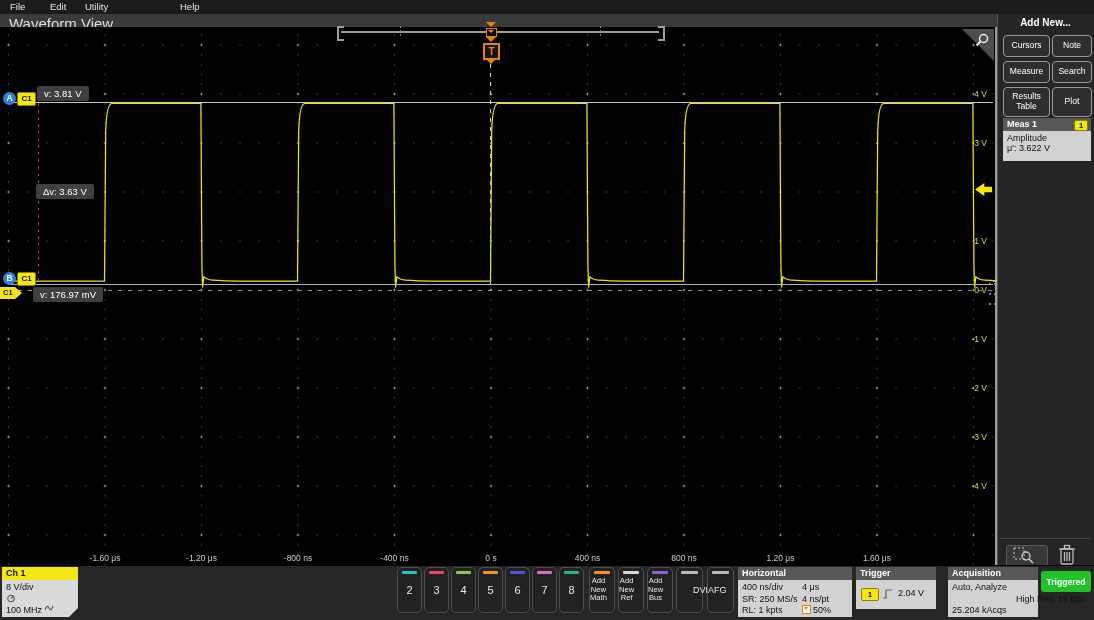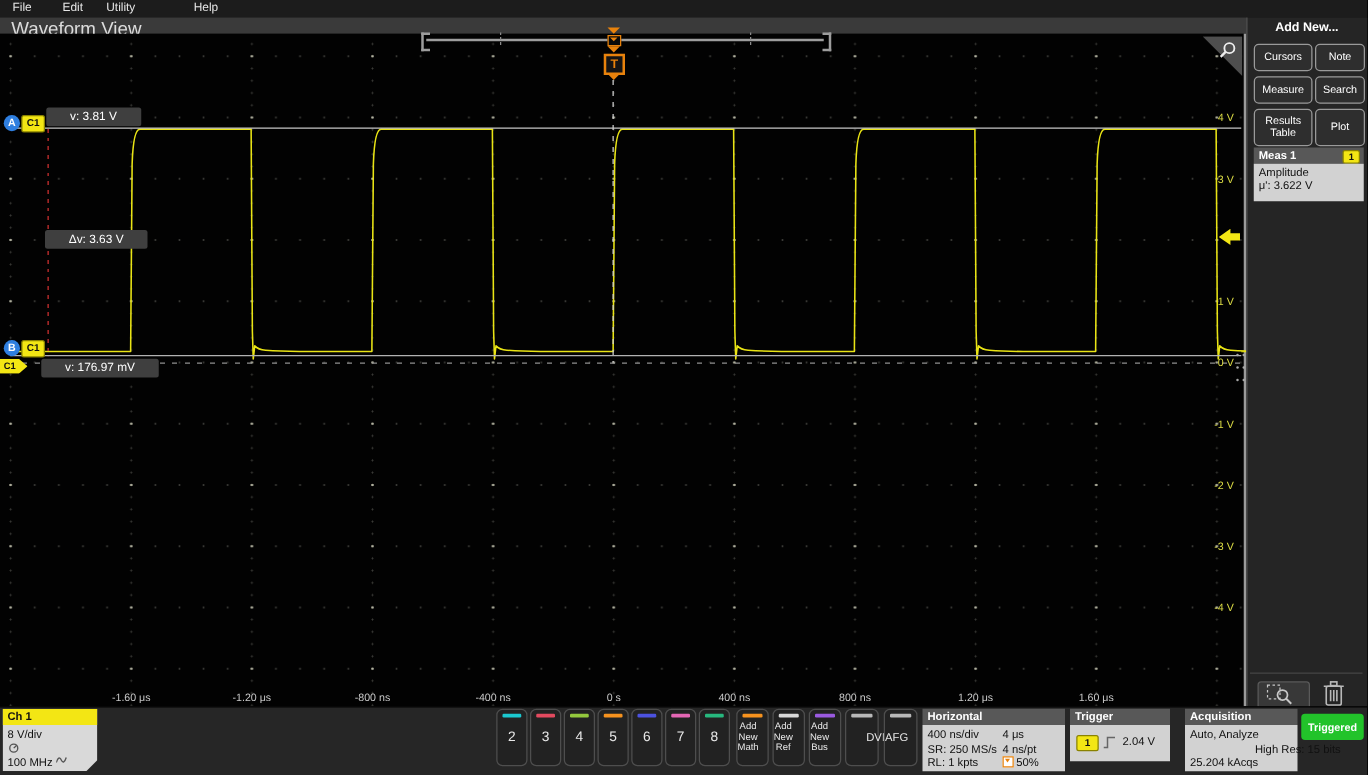--- a/index.html
+++ b/index.html
@@ -29,21 +29,21 @@
   .ov-bracket.l{border-right:none;}
   .ov-bracket.r{border-left:none;}
   .ov-tick{position:absolute;top:26px;width:1px;height:11px;
     background:repeating-linear-gradient(180deg,#8a8a8a 0 2px,transparent 2px 4px);}
   .tri-down{width:0;height:0;border-left:5px solid transparent;border-right:5px solid transparent;border-top:5px solid #e8820c;position:absolute;}
   #exp-box{position:absolute;width:9px;height:7px;border:1px solid #e8820c;background:#0a0a0a;}
   #exp-box .tri-down{border-left-width:3px;border-right-width:3px;border-top-width:3px;left:1px;top:1px;}
   #t-flag{position:absolute;width:13px;height:13px;border:2px solid #e8820c;background:#141414;color:#e8820c;
           font-size:10px;font-weight:bold;text-align:center;line-height:13px;}
   
-  .readout{position:absolute;background:#3f3f3f;border-radius:2px;color:#fff;font-size:9.5px;line-height:15px;padding:0 19px;white-space:nowrap;}
+  .readout{position:absolute;background:#3f3f3f;border-radius:2px;color:#fff;font-size:9.5px;line-height:15px;padding:0 7px;white-space:nowrap;}
   .badge-circle{position:absolute;width:13px;height:13px;border-radius:50%;background:#2f7fe0;color:#fff;
                 font-size:8.5px;font-weight:bold;text-align:center;line-height:13px;}
   .badge-ch{position:absolute;width:17px;height:12px;border-radius:2px;background:#f3e614;color:#111;
             font-size:8px;font-weight:bold;text-align:center;line-height:12px;border:1px solid #8a8200;}
   #gnd-tag{position:absolute;left:0;top:287px;width:22px;height:12px;background:#f3e614;color:#111;
            font-size:7.5px;font-weight:bold;line-height:12px;padding-left:3px;
            clip-path:polygon(0 0,15px 0,22px 50%,15px 100%,0 100%);}
   #trig-arrow{position:absolute;left:975px;top:183px;width:17px;height:13px;background:#f3e614;
            clip-path:polygon(0 50%,55% 0,55% 28%,100% 28%,100% 72%,55% 72%,55% 100%);}
   #corner-zoom{position:absolute;left:962px;top:29px;width:32px;height:32px;background:#4e4e4e;
@@ -84,21 +84,21 @@
 </style>
 </head>
 <body>
 
 <div class="screen">
 
   <div id="menubar">
       <div class="menu-item" style="left: 10px;">File</div>
       <div class="menu-item" style="left: 50px;">Edit</div>
       <div class="menu-item" style="left: 85px;">Utility</div>
-      <div class="menu-item" style="left: 125px; padding-left: 30px;">Help</div>
+      <div class="menu-item" style="left: 150px; padding-left: 30px;">Help</div>
     </div>
 
   <div id="wv-titlebar">
     <span id="wv-title">Waveform View</span>
   </div>
 
   <div id="plot"></div>
   <div id="plot-right-border"></div>
 
   <div class="hline" style="left:8px;width:985px;top:290px;background:repeating-linear-gradient(90deg,#8f8f8f 0 4px,transparent 4px 10px);"></div>
@@ -282,19 +282,19 @@
     <span class="chip" style="position:absolute;left:5px;top:8px;width:16px;height:11px;line-height:11px;font-size:8px;">1</span>
     <svg class="abs" style="left:26px;top:8px;" width="12" height="12" viewBox="0 0 12 12">
       <path d="M1,10 h3 V2 h6" fill="none" stroke="#666" stroke-width="1.2"></path>
     </svg>
     <span class="abs" style="left:42px;top:8px;font-size:9px;">2.04 V</span>
   </div>
 
   <div class="panel-hdr" style="left:948px;top:567px;width:86px;height:13px;"><span>Acquisition</span></div>
   <div class="panel-body" id="acq-body" style="left:948px;top:580px;width:90px;height:37px;">
       <div class="h-row" style="left: 4px; top: 2px;">Auto,    Analyze</div>
-      <div class="h-row" style="left: 8px; top: 13.6px; padding-left: 48px;">High Res: 15 bits</div>
+      <div class="h-row" style="left: 20px; top: 13.6px; padding-left: 48px;">High Res: 15 bits</div>
       <div class="h-row" style="left: 4px; top: 25.2px;">25.204 kAcqs</div>
     </div>
 
   <div class="green-btn">Triggered</div>
 
 </div>
 
 </body></html>

